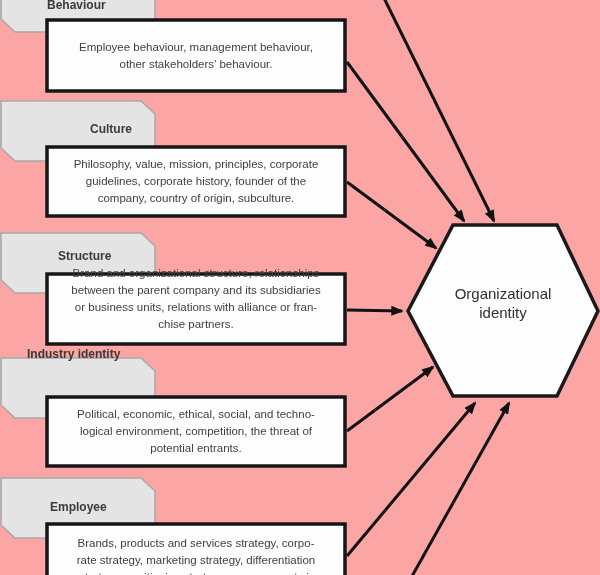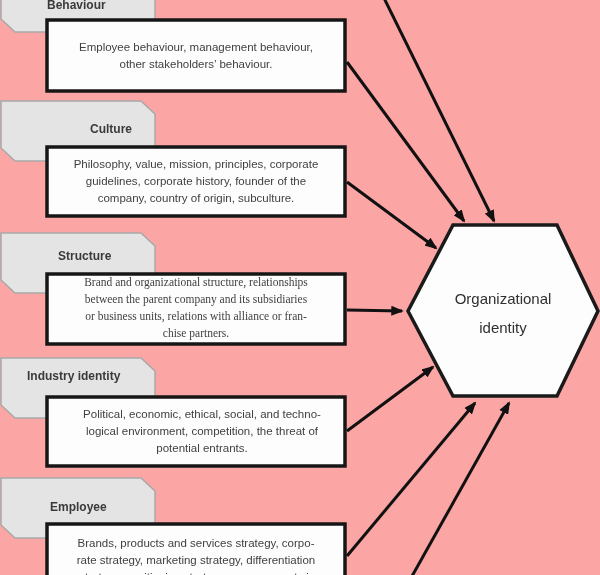--- a/index.html
+++ b/index.html
@@ -17,21 +17,21 @@
     white-space:nowrap;line-height:14px;
   }
   .desc{
     position:absolute;left:50px;width:292px;
     display:flex;align-items:center;justify-content:center;
     text-align:center;font-size:11.5px;line-height:17px;color:#3f3f3f;
     white-space:pre-line;
   }
   .hex-label{
     position:absolute;left:438px;top:284px;width:130px;
-    text-align:center;font-size:15px;line-height:29px;color:#303030;
+    text-align:center;font-size:15px;line-height:19px;color:#303030;
   }
 </style>
 </head>
 <body>
 
 <div class="stage">
 
   <svg width="600" height="575" viewBox="0 0 600 575">
     <defs>
       <marker id="ah" viewBox="0 0 10 8" refX="8.5" refY="4" markerWidth="4.2" markerHeight="3.4" orient="auto">
@@ -58,33 +58,33 @@
     <line class="arrow" x1="347" y1="182" x2="436" y2="248" marker-end="url(#ah)"></line>
     <line class="arrow" x1="347" y1="310" x2="402" y2="311" marker-end="url(#ah)"></line>
     <line class="arrow" x1="347" y1="431" x2="433" y2="367" marker-end="url(#ah)"></line>
     <line class="arrow" x1="347" y1="556" x2="475" y2="403" marker-end="url(#ah)"></line>
     <line class="arrow" x1="411" y1="578" x2="509" y2="403" marker-end="url(#ah)"></line>
   </svg>
 
   <div class="tab-label" style="left:47px;top:-2px;">Behaviour</div>
   <div class="tab-label" style="left:54px;top:122px;margin-left:36px;">Culture</div>
   <div class="tab-label" style="left:47px;top:249px;margin-left:11px;">Structure</div>
-  <div class="tab-label" style="left:27px;top:369px;">Industry identity</div>
+  <div class="tab-label" style="left:27px;top:347px;">Industry identity</div>
   <div class="tab-label" style="left:50px;top:500px;">Employee</div>
 
   <div class="desc" style="top:21px;height:69px;">Employee behaviour, management behaviour,
 other stakeholders’ behaviour.</div>
   <div class="desc" style="top:148px;height:67px;">Philosophy, value, mission, principles, corporate
 guidelines, corporate history, founder of the
 company, country of origin, subculture.</div>
-  <div class="desc" style="top:282px;height:52px;font-family:Liberation Serif, serif;">Brand and organizational structure, relationships
+  <div class="desc" style="top:273px;height:52px;">Brand and organizational structure, relationships
 between the parent company and its subsidiaries
 or business units, relations with alliance or fran-
 chise partners.</div>
-  <div class="desc" style="top:398px;height:67px;margin-left:6px;">Political, economic, ethical, social, and techno-
+  <div class="desc" style="top:398px;height:67px;">Political, economic, ethical, social, and techno-
 logical environment, competition, the threat of
 potential entrants.</div>
   <div class="desc" style="top:525px;height:70px;">Brands, products and services strategy, corpo-
 rate strategy, marketing strategy, differentiation
 strategy, positioning strategy, management vi-</div>
 
   <div class="hex-label">Organizational identity</div>
 
 </div>
 

